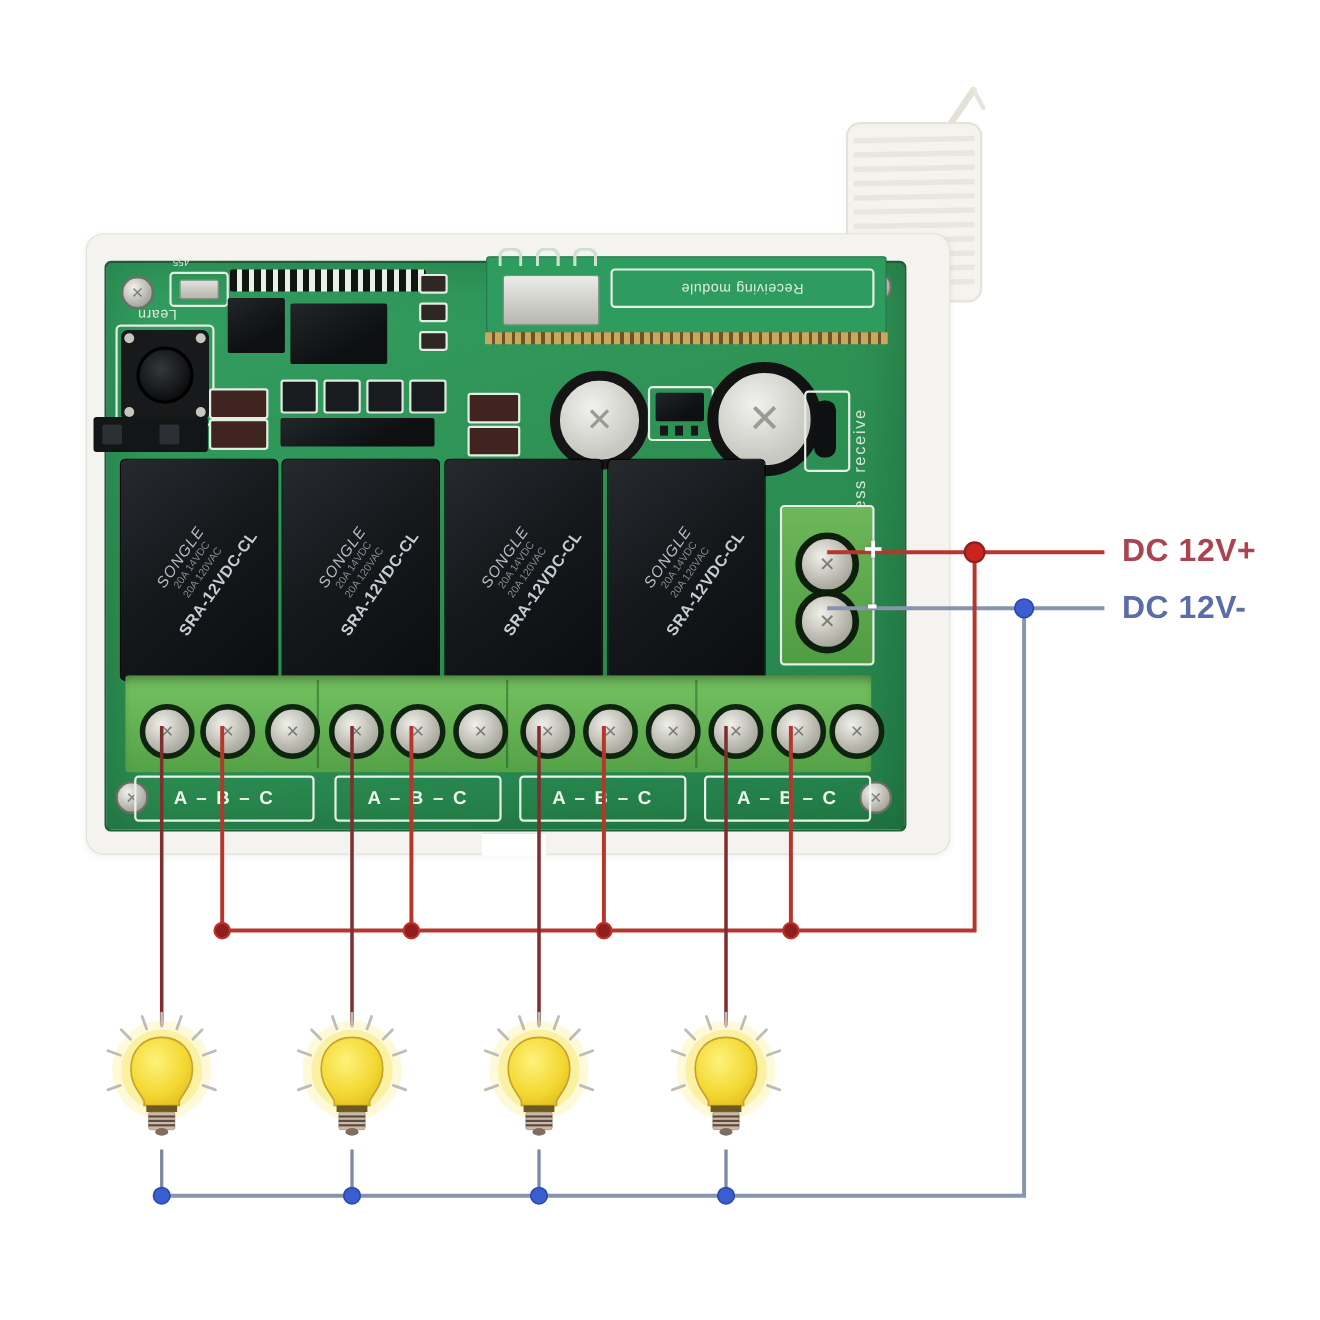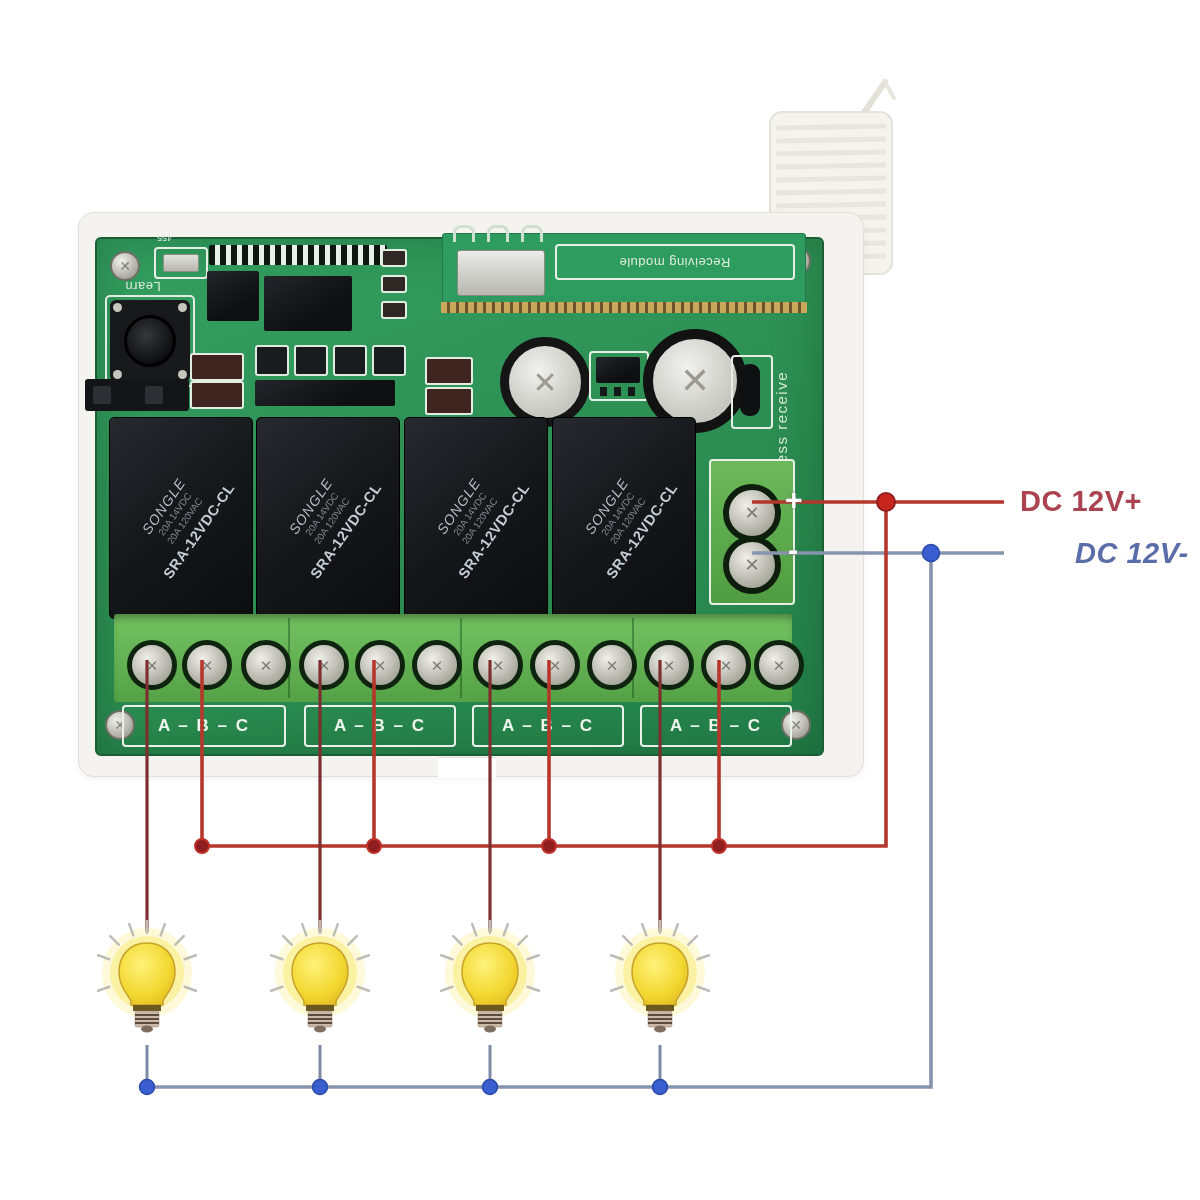--- a/index.html
+++ b/index.html
@@ -113,21 +113,21 @@
   .wa{stroke:var(--wposd,#7e2e2e);stroke-width:3.2;fill:none;}
   .wb{stroke:var(--wpos,#b5372c);stroke-width:3.6;fill:none;}
   .wn{stroke:var(--wneg,#8694ad);stroke-width:3.6;fill:none;}
   .wn2{stroke:#7e8aa3;stroke-width:3;fill:none;}
   .jp{fill:var(--jpos,#8f1f1f);stroke:#c03028;stroke-width:2;}
   .jp2{fill:#c8251f;stroke:#8f1f1f;stroke-width:2;}
   .jn{fill:var(--jneg,#3a5ecf);stroke:#2b49a8;stroke-width:1.5;}
 
   .dclabel{z-index:7;font-size:29px;font-weight:bold;letter-spacing:.5px;white-space:nowrap;}
   #dc-pos{left:1020px;top:485px;color:var(--lpos,#ab4350);}
-  #dc-neg{left:1075px;top:537px;color:var(--lneg,#5b6da8);font-style:italic;}
+  #dc-neg{left:1020px;top:537px;color:var(--lneg,#5b6da8);}
   .polemark{z-index:7;color:#fff;font-weight:bold;font-size:30px;line-height:1;
             text-shadow:0 0 3px rgba(110,110,110,.8);}
   #mark-plus{left:785px;top:485px;}
   #mark-minus{left:788px;top:535px;}
 </style>
 </head>
 <body>
 
 <div id="stage">
 

